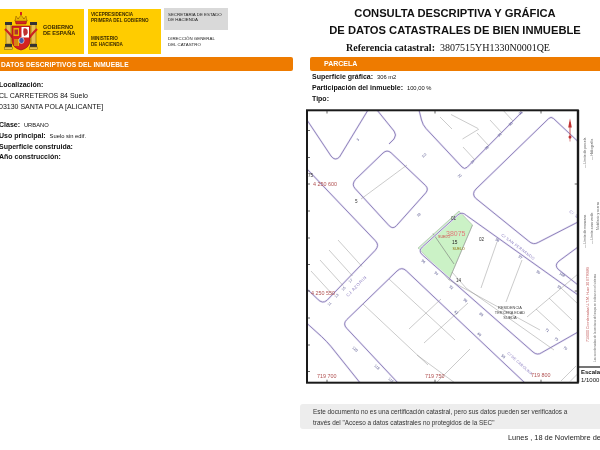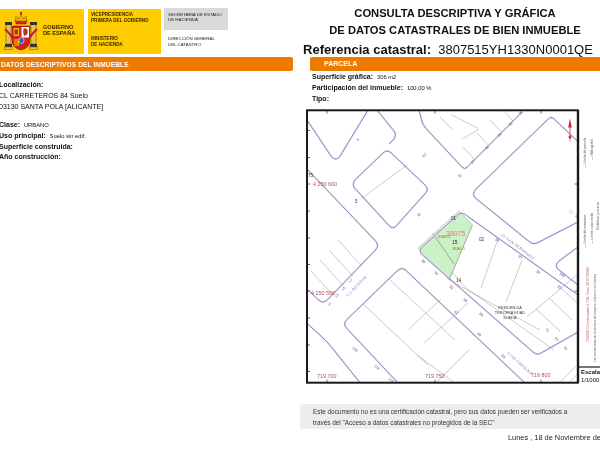--- a/index.html
+++ b/index.html
@@ -56,21 +56,21 @@
 
 <div class="abs b" style="left:91px;top:35.5px;width:70px;font-size:4.6px;line-height:6.2px;color:#3b2b00;">MINISTERIO<br>DE HACIENDA</div>
 
 <div class="abs" style="left:164px;top:8px;width:64px;height:22px;background:#d9d9d9;"></div>
 <div class="abs" style="left:168px;top:11.5px;width:62px;font-size:4.4px;line-height:5.8px;color:#222;">SECRETARIA DE ESTADO<br>DE HACIENDA</div>
 
 <div class="abs" style="left:168px;top:36px;width:62px;font-size:4.4px;line-height:5.8px;color:#222;">DIRECCIÓN GENERAL<br>DEL CATASTRO</div>
 
 <div class="abs b" style="left:305px;top:5px;width:300px;text-align:center;font-size:11.2px;line-height:17px;color:#111;">CONSULTA DESCRIPTIVA Y GRÁFICA<br>DE DATOS CATASTRALES DE BIEN INMUEBLE</div>
 
-<div class="abs" style="left:298px;top:41.5px;width:300px;text-align:center;font-size:13px;color:#111;"><span class="b">Referencia catastral:&nbsp;&nbsp;</span>3807515YH1330N0001QE</div>
+<div class="abs" style="left:298px;top:41.5px;width:300px;text-align:center;font-size:10px;color:#111;font-family:Liberation Serif, serif;"><span class="b">Referencia catastral:&nbsp;&nbsp;</span>3807515YH1330N0001QE</div>
 
 <div class="abs" style="left:-4px;top:57px;width:297px;height:14px;background:#EE7B00;border-radius:2px;"></div>
 <div class="abs b" style="left:1px;top:60.5px;font-size:6.6px;color:#fff;letter-spacing:0.1px;">DATOS DESCRIPTIVOS DEL INMUEBLE</div>
 
 <div class="abs" style="left:310px;top:57px;width:296px;height:14px;background:#EE7B00;border-radius:2px;"></div>
 <div class="abs b" style="left:324px;top:60px;font-size:7px;color:#fff;">PARCELA</div>
 
 <div class="abs b" style="left:-1px;top:81px;font-size:7px;color:#111;">Localización:</div>
 <div class="abs" style="left:-1px;top:92px;font-size:7px;color:#111;">CL CARRETEROS 84 Suelo</div>
 <div class="abs" style="left:-1px;top:103px;font-size:7px;color:#111;">03130 SANTA POLA [ALICANTE]</div>

